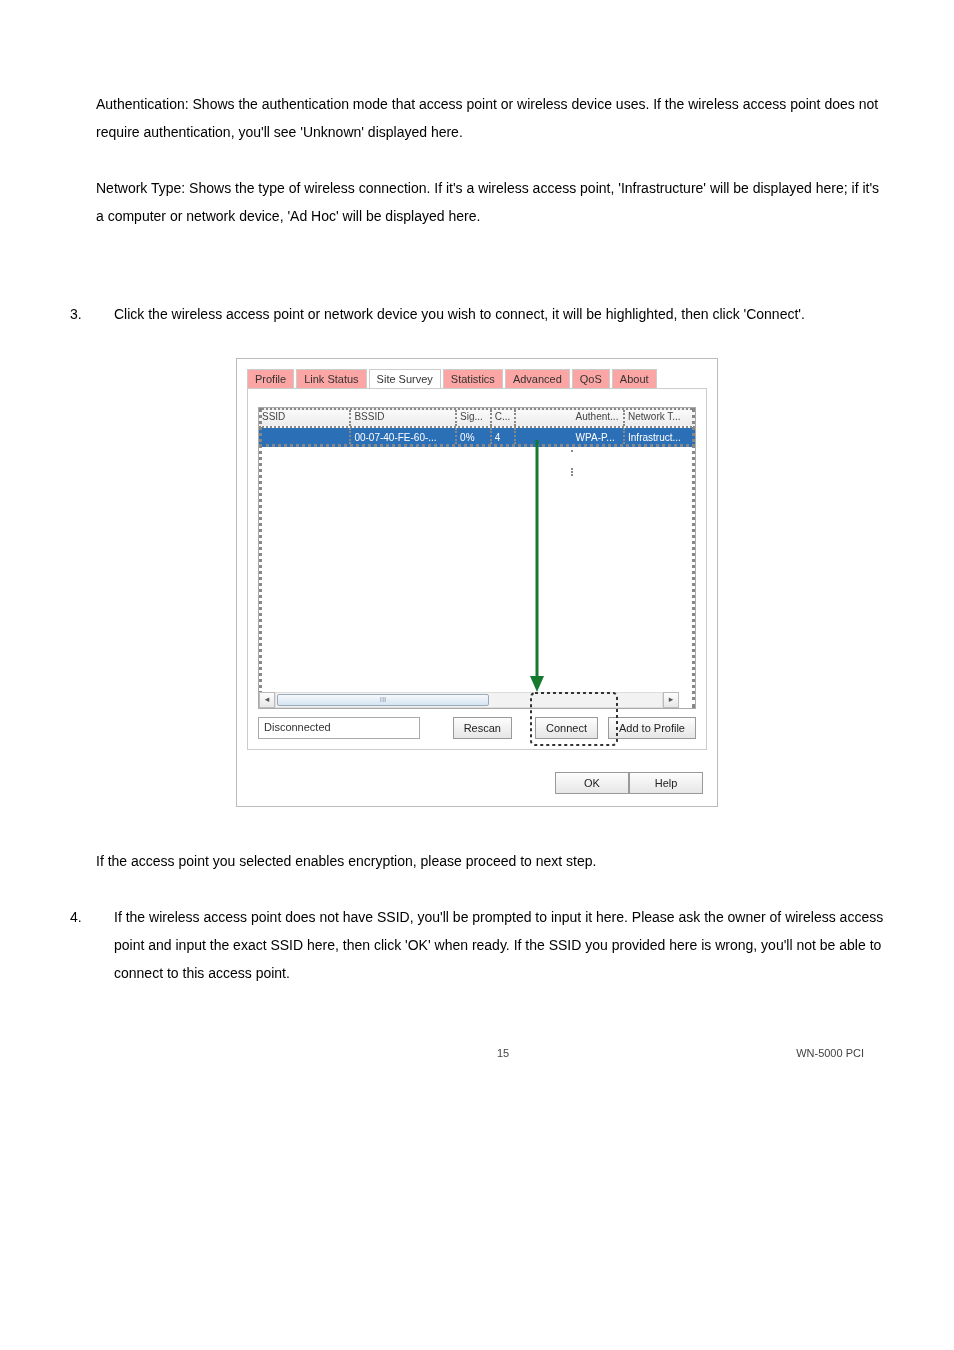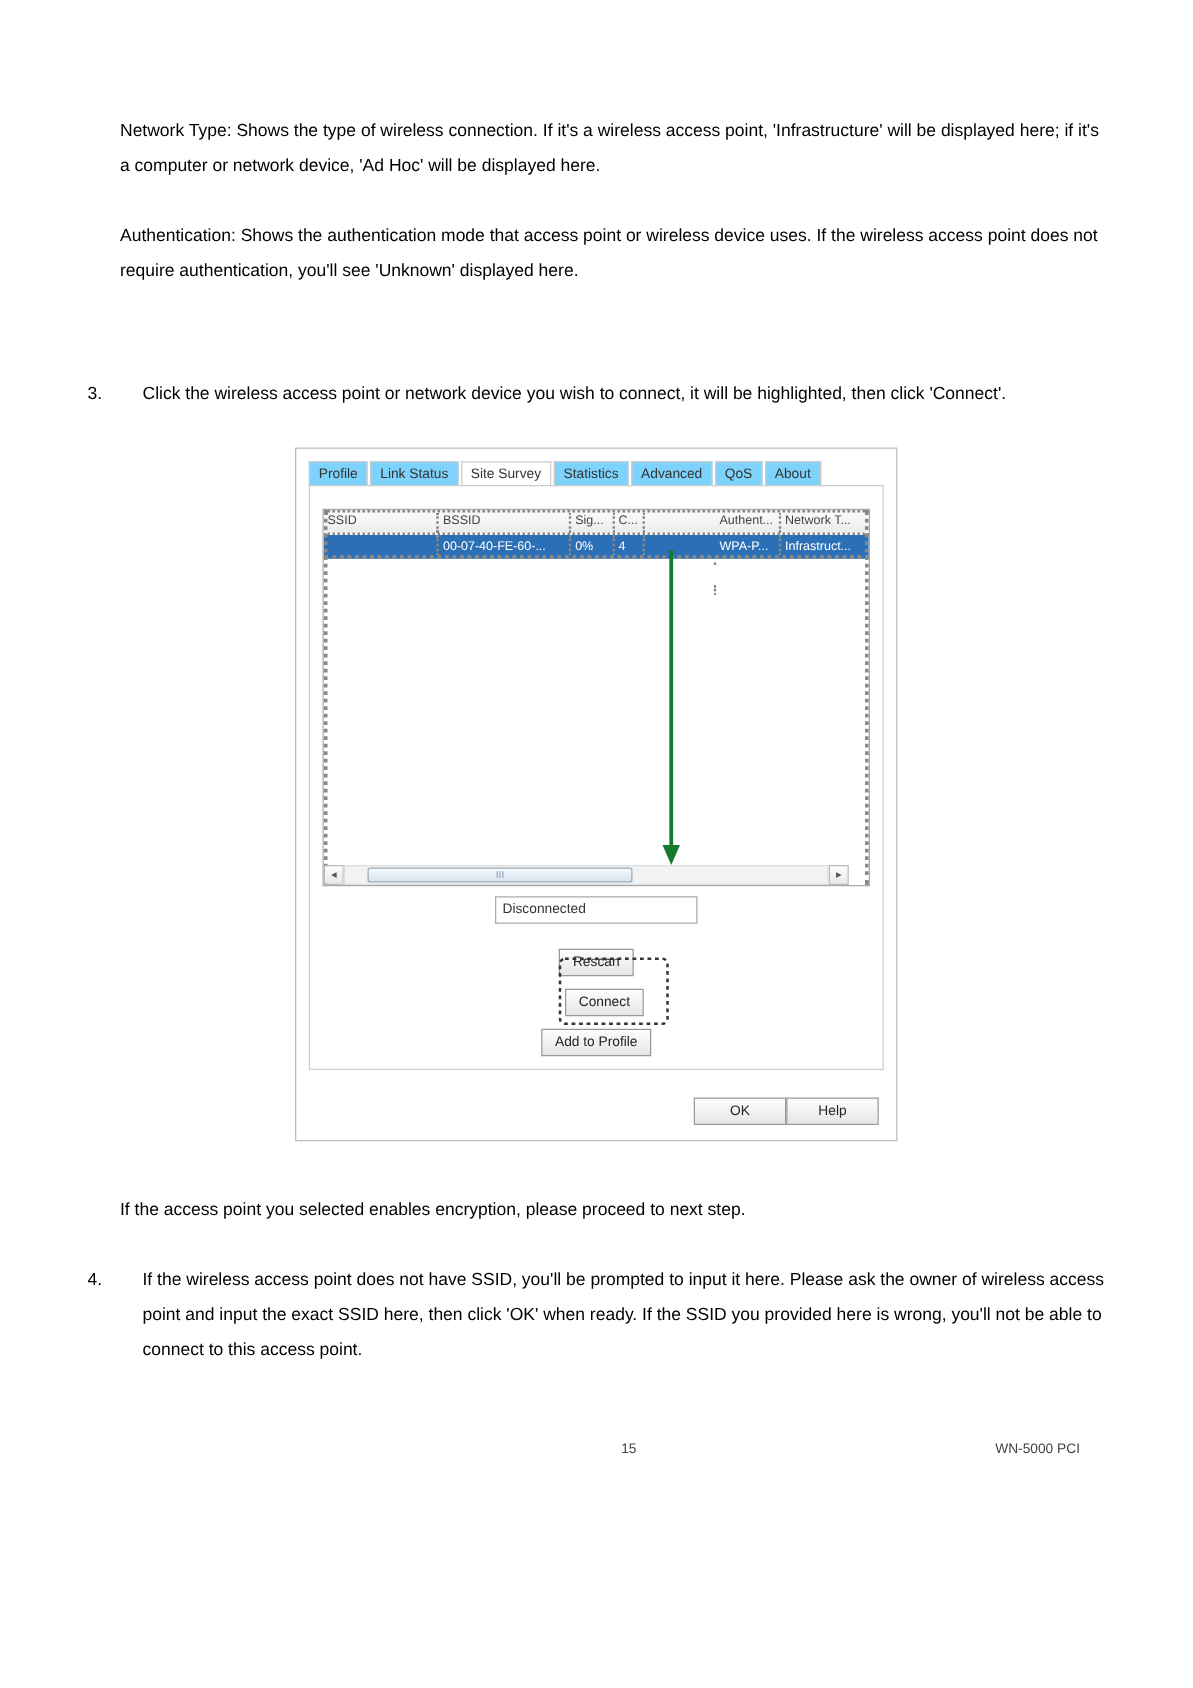--- a/index.html
+++ b/index.html
@@ -47,21 +47,21 @@
   }
   .tab-row {
     display: flex;
     padding: 10px 10px 0 10px;
     gap: 2px;
   }
   .tab {
     padding: 3px 7px;
     border: 1px solid #ccc;
     border-bottom: none;
-    background: #7dd3fc;
+    background: #fca5a5;
     font-size: 11px;
     color: #333;
   }
   .tab.active {
     background: #fff;
     font-weight: normal;
   }
   .panel {
     margin: 0 10px 10px 10px;
     border: 1px solid #ccc;
@@ -142,37 +142,36 @@
   .scroll-left-btn {
     width: 16px; height: 16px; background: linear-gradient(#fdfdfd,#e8e8e8);
     border: 1px solid #bbb; box-sizing: border-box;
     font-size: 9px; text-align: center; line-height: 12px; color: #555;
   }
   .scroll-track {
     flex:1; border:1px solid #ddd; box-sizing:border-box; background:#f2f2f2;
     position:relative;
   }
   .scroll-thumb {
-    position:absolute; top:1px; bottom:1px; left:18px; width: 210px;
+    position:absolute; top:1px; bottom:1px; left:1px; width: 210px;
     background: linear-gradient(#f6f9fc,#d6e4f0);
     border:1px solid #9ab; border-radius:2px;
     font-size: 8px; color:#89a; text-align:center;
   }
   .scroll-right-btn {
     width: 16px; height: 16px; background: linear-gradient(#fdfdfd,#e8e8e8);
     border: 1px solid #bbb; box-sizing: border-box;
     font-size: 9px; text-align:center; line-height:12px; color:#555;
   }
   .below-row {
     display: flex;
     align-items: center;
     gap: 10px;
     margin-top: 8px;
     position: relative;
-    flex-direction: column;
   }
   .status-field {
     border: 1px solid #aaa;
     background: #fff;
     height: 20px;
     line-height: 18px;
     padding: 0 5px;
     width: 150px;
     font-size: 11px;
     color: #333;
@@ -213,22 +212,22 @@
     margin-top: 60px;
     padding: 0 20px;
   }
   .pagenum { text-align:center; flex:1; }
   .model { }
 </style>
 </head>
 <body>
 
 <div class="indent">
+  <div class="para">Authentication: Shows the authentication mode that access point or wireless device uses. If the wireless access point does not require authentication, you'll see 'Unknown' displayed here.</div>
   <div class="para">Network Type: Shows the type of wireless connection. If it's a wireless access point, 'Infrastructure' will be displayed here; if it's a computer or network device, 'Ad Hoc' will be displayed here.</div>
-  <div class="para">Authentication: Shows the authentication mode that access point or wireless device uses. If the wireless access point does not require authentication, you'll see 'Unknown' displayed here.</div>
 </div>
 
 <div class="num-item" style="margin-top:70px;">
   <div class="num">3.</div>
   <div class="num-body">Click the wireless access point or network device you wish to connect, it will be highlighted, then click 'Connect'.</div>
 </div>
 
 <div class="dialog-wrap">
   <div class="dialog">
     <div class="tab-row">

